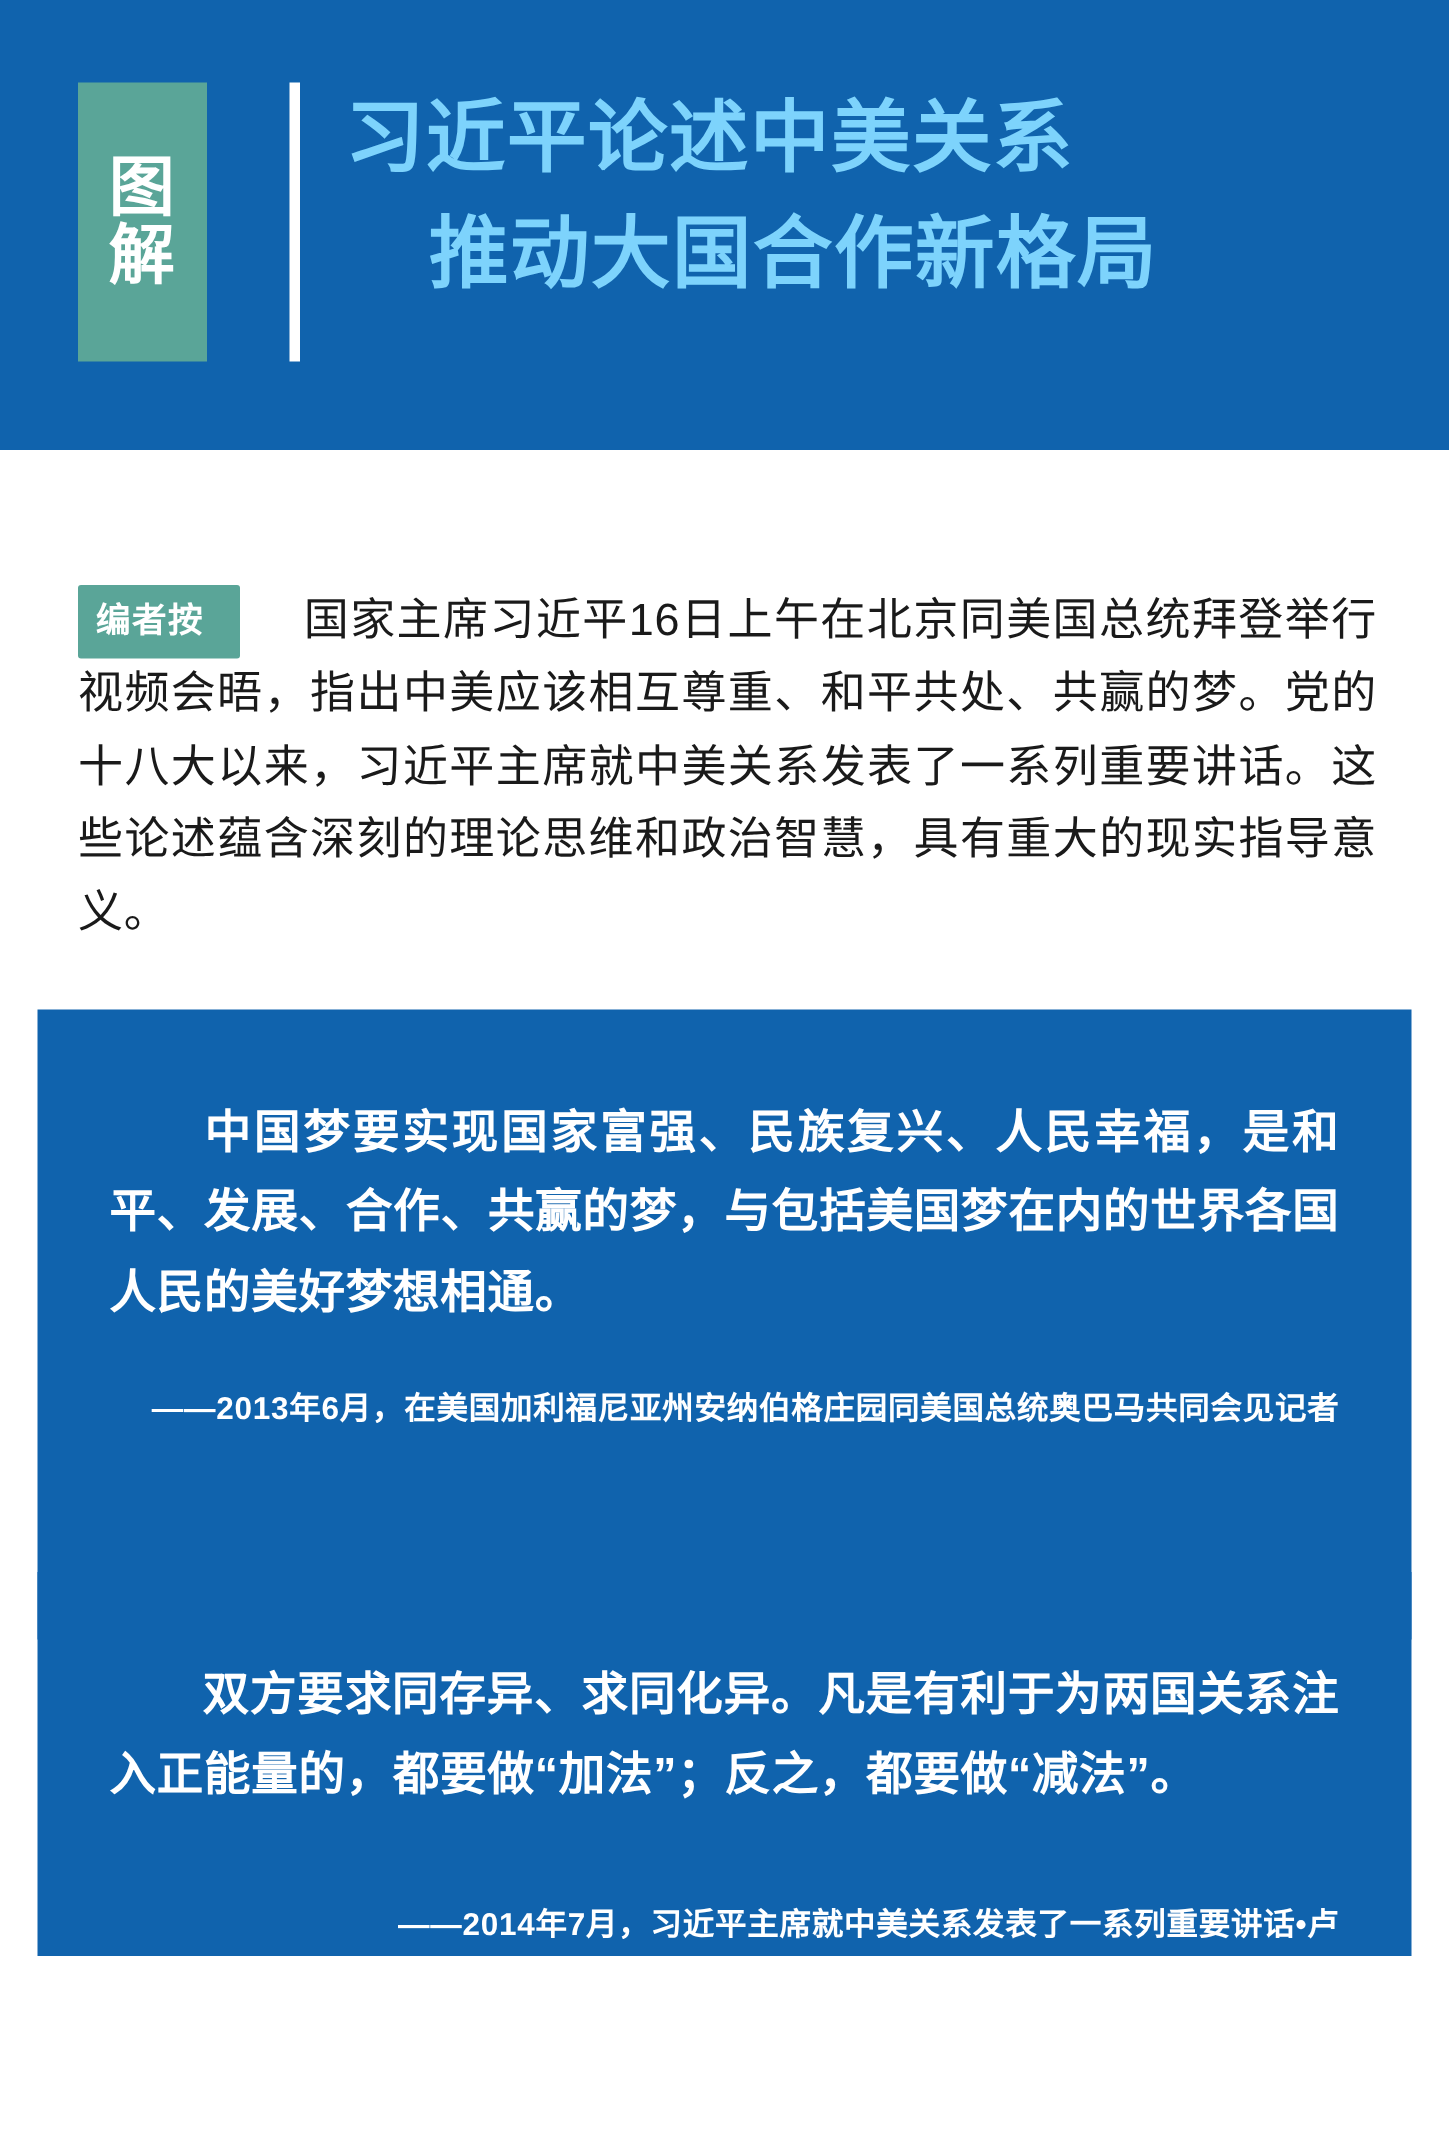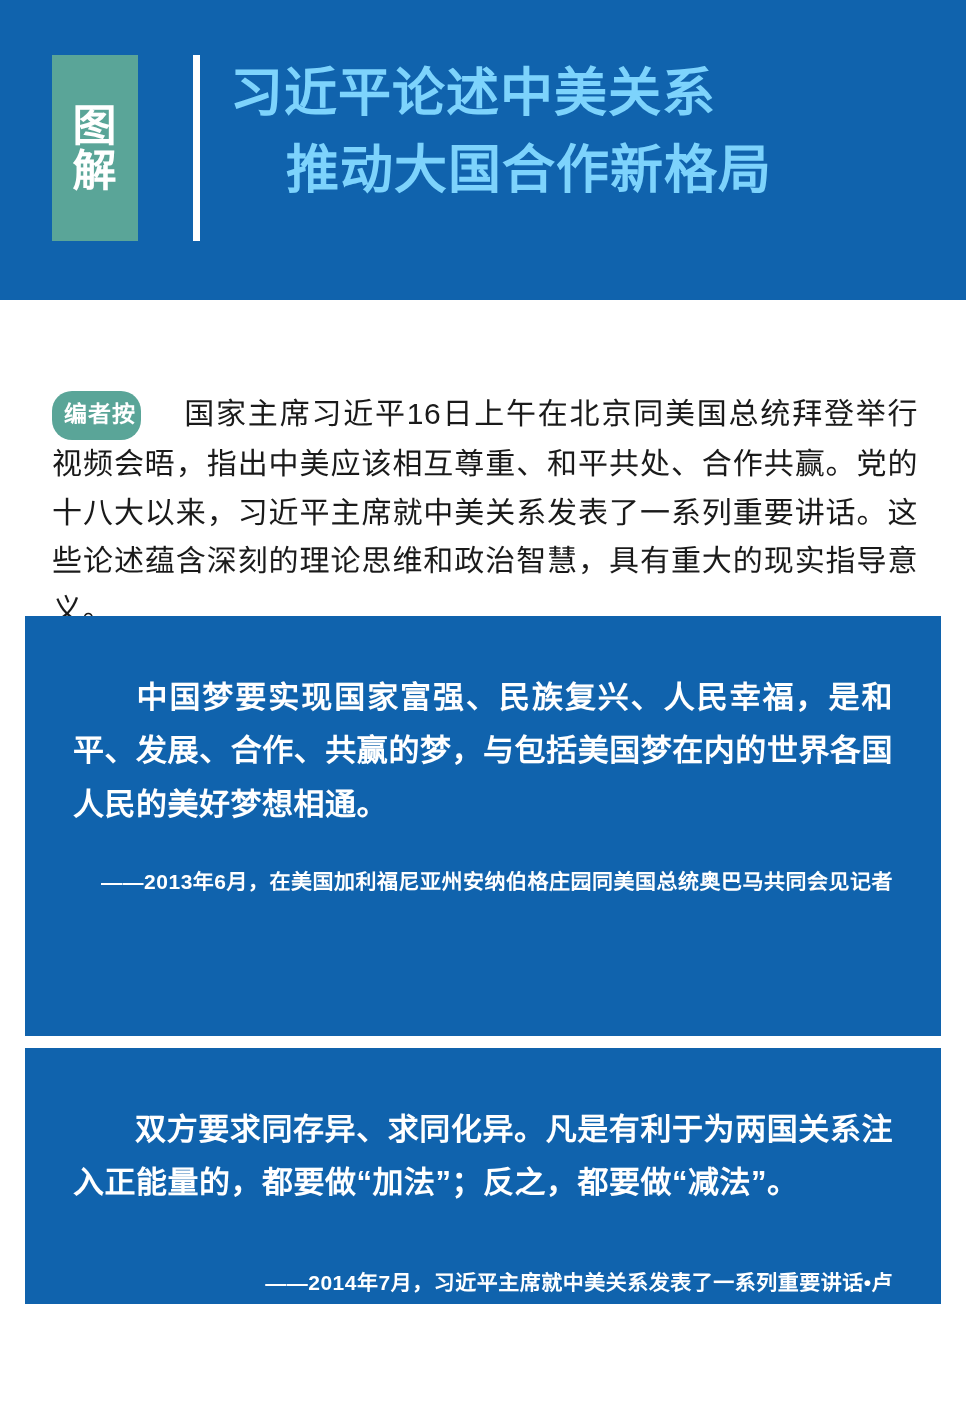--- a/index.html
+++ b/index.html
@@ -82,22 +82,22 @@
     left: 52px;
     top: 360px;
     width: 866px;
   }
   .note-badge {
     display: inline-block;
     background: #5aa598;
     color: #ffffff;
     font-size: 23px;
     font-weight: bold;
-    padding: 5px 5px 7px 12px;
-    border-radius: 20px;
+    padding: 5px 24px 7px 12px;
+    border-radius: 2px;
     vertical-align: 2px;
     margin-right: 4px;
     letter-spacing: 1px;
   }
   .note-text {
     font-size: 30px;
     line-height: 1.62;
     color: #1a1a1a;
     text-align: justify;
     letter-spacing: 0.5px;
@@ -109,21 +109,21 @@
 
   
   .card {
     position: absolute;
     left: 25px;
     width: 916px;
     background: #1063ad;
     box-sizing: border-box;
     padding: 55px 48px 36px 48px;
   }
-  #card-1 { top: 616px; height: 420px; }
+  #card-1 { top: 673px; height: 420px; }
   #card-2 { top: 1048px; height: 256px; }
 
   .card-quote {
     color: #ffffff;
     font-size: 31px;
     font-weight: bold;
     line-height: 1.72;
     letter-spacing: 0.5px;
     text-align: justify;
   }
@@ -156,21 +156,21 @@
       </div>
       <div class="divider-bar"></div>
       <div class="title-block">
         <div class="title-line-1">习近平论述中美关系</div>
         <div class="title-line-2">推动大国合作新格局</div>
       </div>
     </div>
   </div>
 
   <div class="note">
-    <p class="note-text"><span class="note-badge">编者按</span><span class="indent"></span><span>国家主席习近平16日上午在北京同美国总统拜登举行视频会晤，指出中美应该相互尊重、和平共处、合作共赢。党的十八大以来，习近平主席就中美关系发表了一系列重要讲话。这些论述蕴含深刻的理论思维和政治智慧，具有重大的现实指导意义。</span></p>
+    <p class="note-text"><span class="note-badge">编者按</span><span class="indent"></span><span>国家主席习近平16日上午在北京同美国总统拜登举行视频会晤，指出中美应该相互尊重、和平共处、共赢的梦。党的十八大以来，习近平主席就中美关系发表了一系列重要讲话。这些论述蕴含深刻的理论思维和政治智慧，具有重大的现实指导意义。</span></p>
   </div>
 
   <div class="card" id="card-1">
     <div class="card-quote"><span class="indent2"></span><span>中国梦要实现国家富强、民族复兴、人民幸福，是和平、发展、合作、共赢的梦，与包括美国梦在内的世界各国人民的美好梦想相通。</span></div>
     <div class="card-source">——2013年6月，在美国加利福尼亚州安纳伯格庄园同美国总统奥巴马共同会见记者</div>
   </div>
 
   <div class="card" id="card-2">
     <div class="card-quote"><span class="indent2"></span><span>双方要求同存异、求同化异。凡是有利于为两国关系注入正能量的，都要做“加法”；反之，都要做“减法”。</span></div>
     <div class="card-source">——2014年7月，习近平主席就中美关系发表了一系列重要讲话•卢</div>

